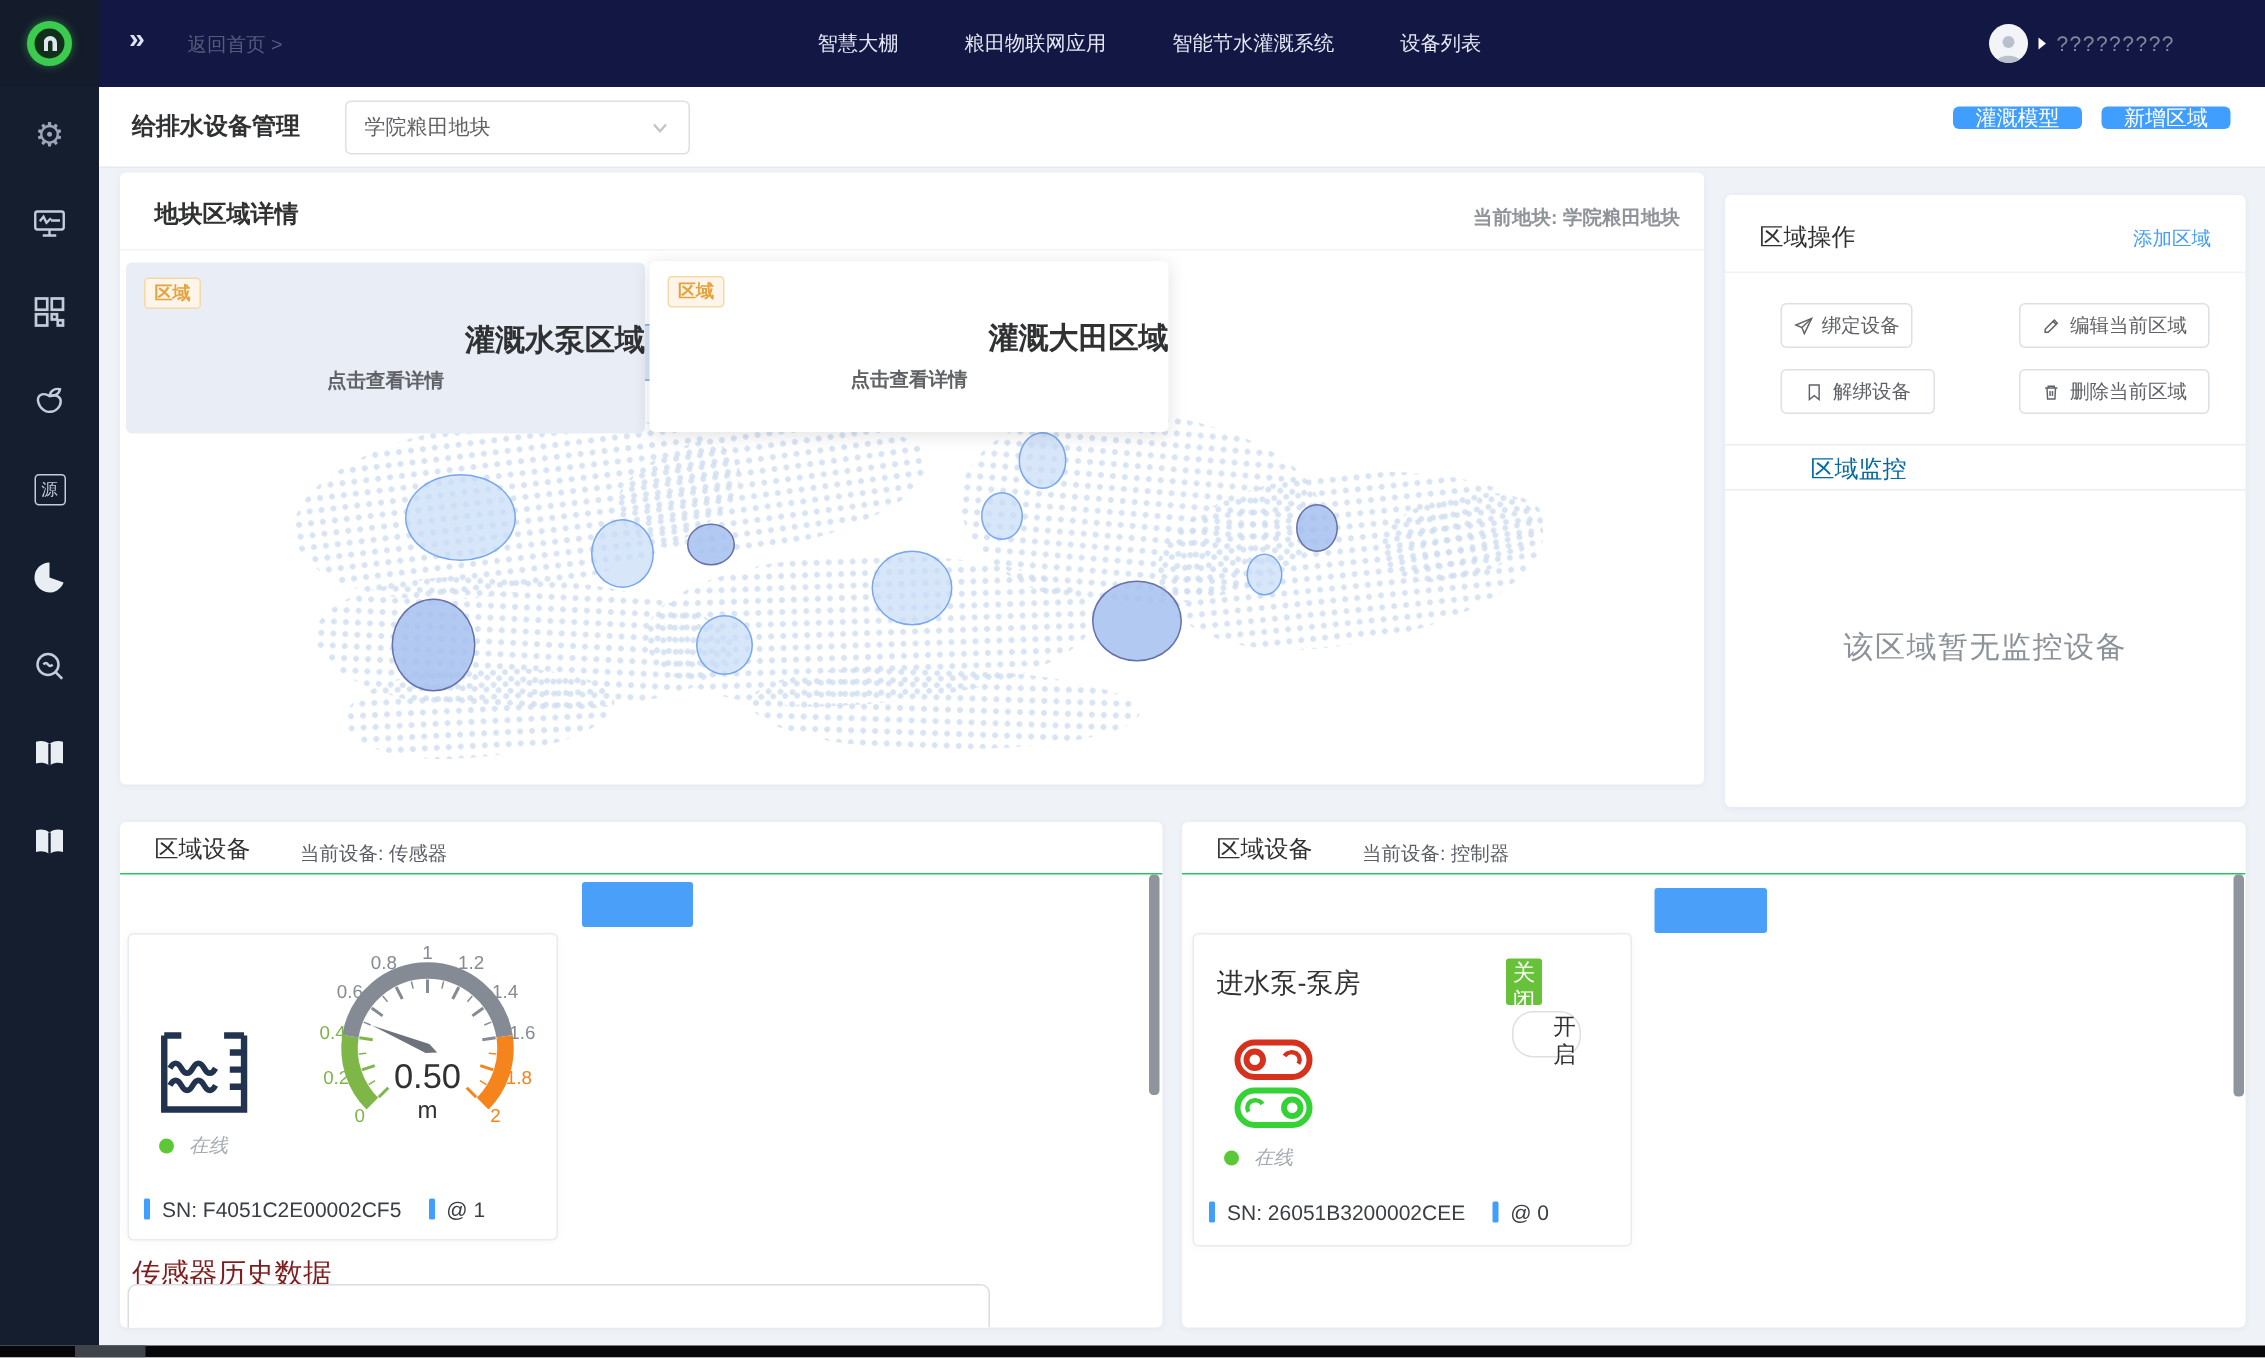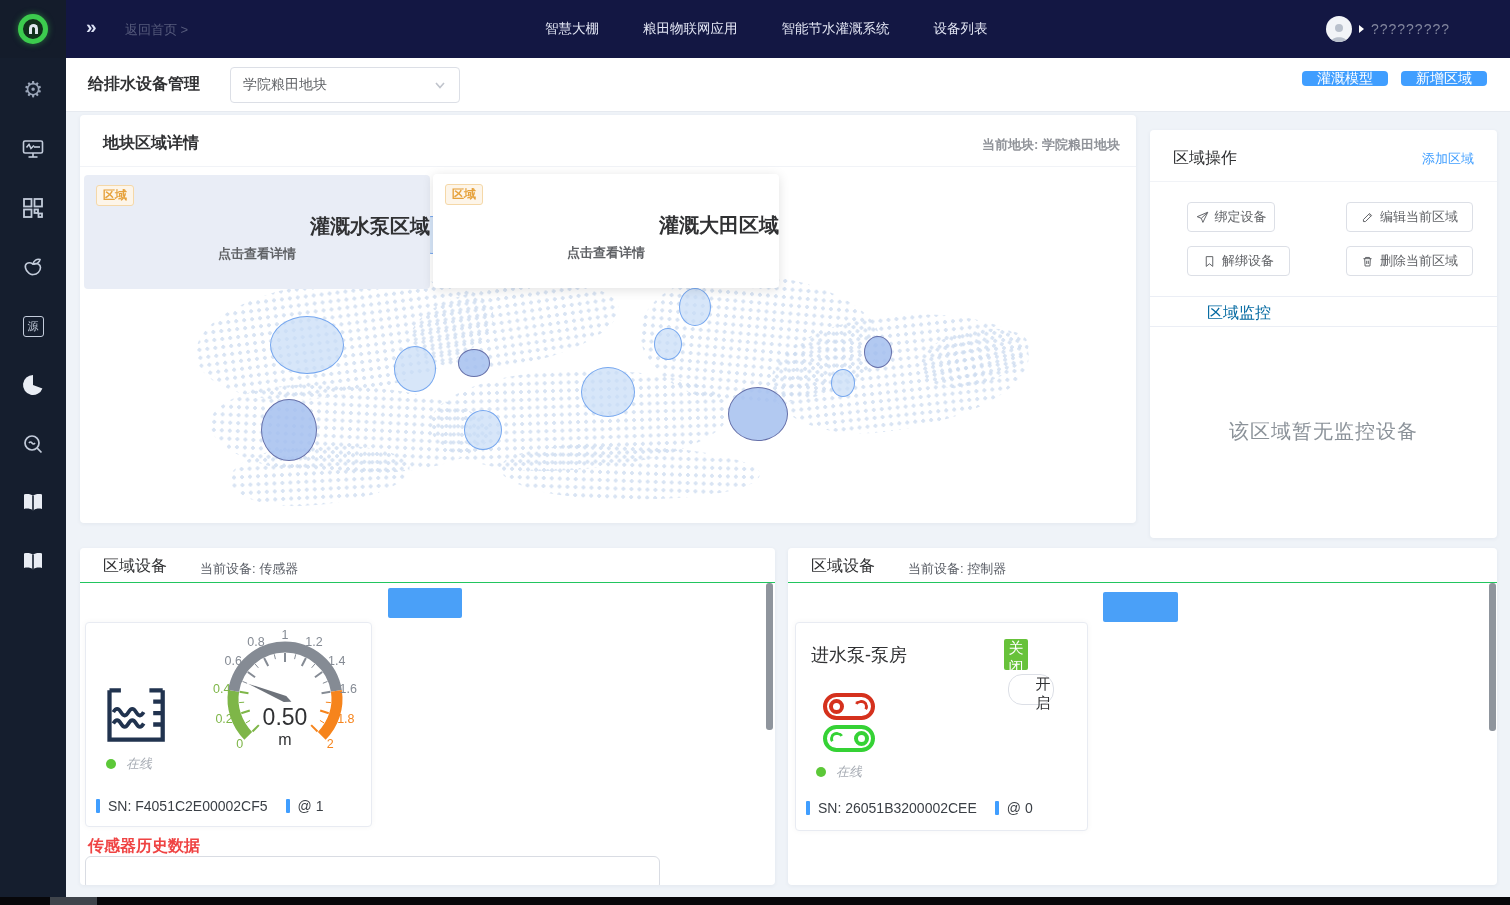--- a/index.html
+++ b/index.html
@@ -85,21 +85,21 @@
   .sensor-card { left:5px; top:74px; width:287px; height:205px; }
   .ctrl-card { left:7px; top:74px; width:293px; height:209px; }
 
   .online-row { position:absolute; display:flex; align-items:center; gap:10px; }
   .online-dot { width:10px; height:10px; border-radius:50%; background:#5CC838; }
   .online-text { font-style:italic; font-size:13px; color:#A6ABB3; }
   .sn-row { position:absolute; left:10px; display:flex; align-items:center; font-size:14px; color:#3A3F45; }
   .sn-bar { display:inline-block; width:4px; height:14px; background:#409EFF; border-radius:1px; margin-right:8px; }
   .sn-gap { width:18px; }
 
-  .history-title { position:absolute; left:8px; top:288px; font-size:16px; font-weight:bold; color:#ef4444; }
+  .history-title { position:absolute; left:8px; top:288px; font-size:19px; font-weight:normal; color:#7f1d1d; }
   .history-input { position:absolute; left:5px; top:308px; width:575px; height:34px; border:1px solid #D9DCE3; border-radius:6px; background:#fff; font-family:inherit; padding:0 10px; font-size:13px; }
 
   .vscroll { position:absolute; top:35px; width:7px; height:302px; }
   .vthumb { position:absolute; left:0; top:0; width:7px; height:147px; background:#8F959D; border-radius:3px; cursor:pointer; }
 
   
   .ctrl-title { position:absolute; left:15px; top:20px; font-size:18px; color:#303133; }
   .btn-close { position:absolute; left:208px; top:16px; width:24px; height:31px; background:#67C23A; color:#fff; font-size:15px; border:none; border-radius:2px; cursor:pointer; font-family:inherit; }
   .btn-open { position:absolute; left:212px; top:51px; width:46px; height:31px; background:#fff; color:#303133; font-size:15px; border:1px solid #DCDFE6; border-radius:14px; cursor:pointer; font-family:inherit;padding-left:24px; }
   .toggle { position:absolute; left:27px; width:52px; height:27px; border-radius:14px; }

